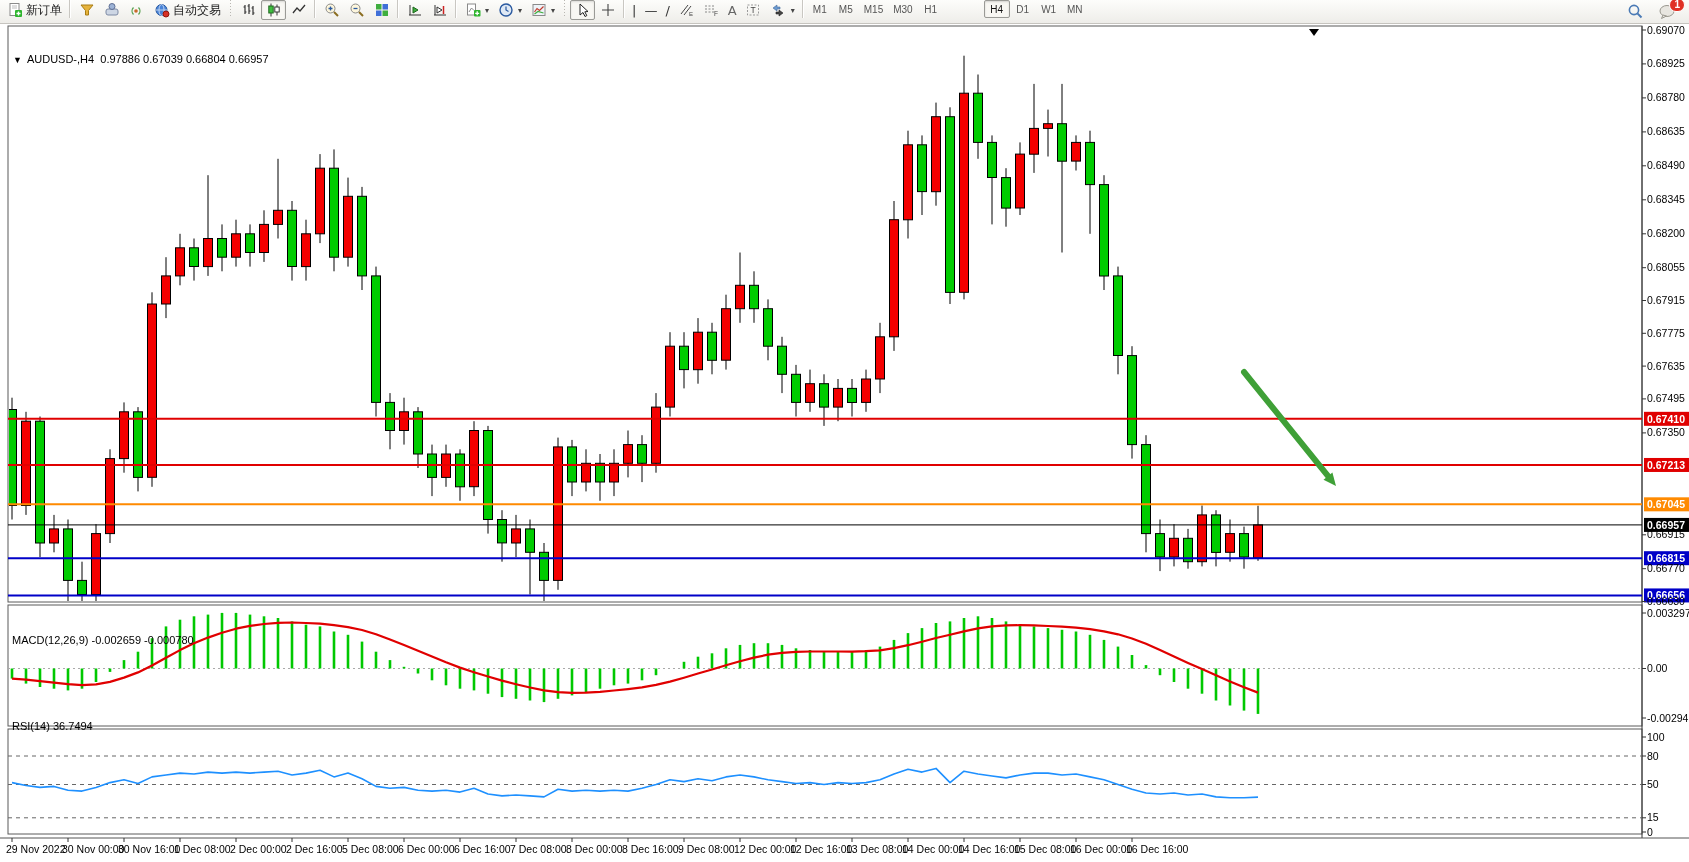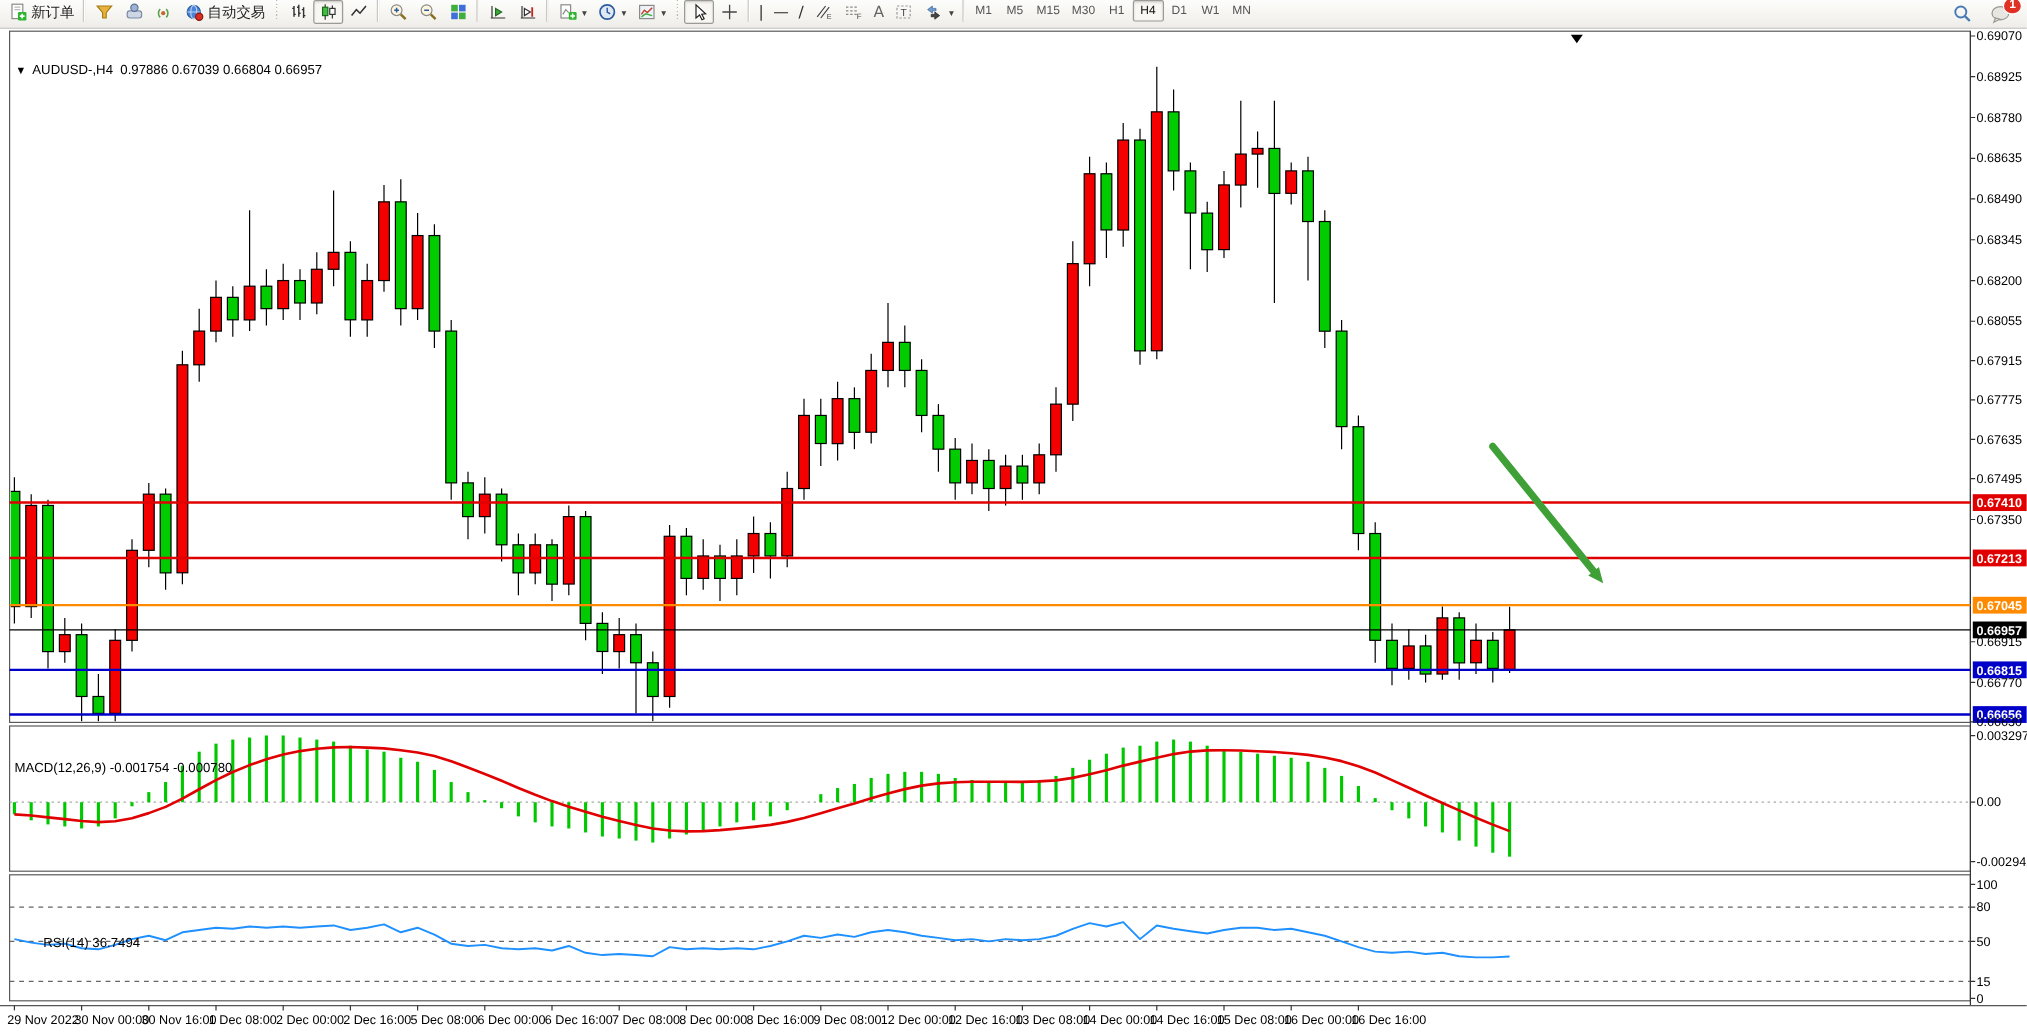--- a/index.html
+++ b/index.html
@@ -11,35 +11,35 @@
     display:flex;padding:0 2px;box-sizing:border-box;z-index:5;}
   .tb-btn{display:flex;align-items:center;gap:3px;height:20px;padding:0 3px;border:1px solid transparent;
     background:transparent;font-size:12px;color:#222;cursor:default;border-radius:2px;}
   .tb-btn.pressed{border:1px solid #9a9a96;background:#f8f7f3;box-shadow:inset 0 1px 2px rgba(0,0,0,.12);}
   .tb-sep{width:1px;height:18px;background:#c9c7c2;border-right:1px solid #fff;margin:0 3px;}
   .tb-handle{width:5px;height:16px;margin:0 3px;
     background-image:repeating-linear-gradient(#b9b7b2 0 1px,transparent 1px 3px);background-size:1px 100%;background-repeat:repeat-y;background-position:2px 0;}
   .caret{font-size:8px;color:#444;margin-left:1px;}
   .tf-btn{height:18px;min-width:26px;padding:0 4px;font-size:10px;color:#555;border:1px solid transparent;
     background:transparent;text-align:center;line-height:18px;border-radius:2px;}
-  .tf-btn.active{border:1px solid #9a9a96;background:#f8f7f3;box-shadow:inset 0 1px 2px rgba(0,0,0,.15);color:#111;}
+  .tf-btn.active{border:1px solid #9a9a96;background:#f8f7f3;box-shadow:inset 0 1px 2px rgba(0,0,0,.15);color:#111;margin-left:40px;}
   #tb-right{margin-left:auto;display:flex;align-items:center;gap:6px;padding-right:8px;}
   #notify-badge{position:absolute;top:-5px;right:-7px;background:#e03125;color:#fff;font-size:10px;font-weight:bold;
     border-radius:8px;padding:0 4px;line-height:12px;border:1px solid #fff;}
   .ic{display:inline-flex;width:17px;height:16px;align-items:center;justify-content:center;}
   .glyph{font-size:13px;color:#333;font-family:"DejaVu Sans",sans-serif;}
   
   #chart-window{position:absolute;top:24px;left:0;width:1689px;height:838px;background:#fff;}
   #left-strip{position:absolute;top:24px;left:0;width:7px;height:838px;background:#d9d6cf;border-right:1px solid #8a8882;}
   svg#cv{position:absolute;top:24px;left:0;}
   .hdr{position:absolute;font-size:11px;color:#000;z-index:4;white-space:pre;}
   #chart-title{top:29px;left:13px;}
   #chart-title .tri{font-size:9px;margin-right:5px;}
   #macd-header{top:610px;left:12px;}
-  #rsi-header{top:756px;left:12px;margin-left:24px;}
+  #rsi-header{top:696px;left:12px;}
   text{font-family:"Liberation Sans","DejaVu Sans",sans-serif;}
 </style>
 </head>
 <body>
 
 <div id="toolbar">
   <button class="tb-btn">
     <span class="ic">
       <svg width="16" height="16">
           <rect x="3" y="1.5" width="9" height="12" f="" fill="#fff" stroke="#8a8a8a"></rect>
@@ -289,21 +289,21 @@
           </svg>
       </span>
       <span id="notify-badge">1</span>
     </button>
   </div>
 </div>
 
 <div id="left-strip"></div>
 <div id="chart-window">
   <div class="hdr" id="chart-title"><span class="tri">▼</span><span>AUDUSD-,H4</span>&nbsp;&nbsp;<span>0.97886 0.67039 0.66804 0.66957</span></div>
-  <div class="hdr" id="macd-header"><span>MACD(12,26,9)</span> <span>-0.001754</span> <span>-0.000780</span></div>
+  <div class="hdr" id="macd-header"><span>MACD(12,26,9)</span> <span>-0.002659</span> <span>-0.000780</span></div>
   <div class="hdr" id="rsi-header"><span>RSI(14)</span> <span>36.7494</span></div>
 </div>
 <svg id="cv" width="1689" height="838" viewBox="0 24 1689 838">
     <rect x="8" y="26" width="1634" height="576" fill="#fff" stroke="#5a5a5a" stroke-width="1"></rect>
     <rect x="8" y="605" width="1634" height="121" fill="#fff" stroke="#5a5a5a" stroke-width="1"></rect>
     <rect x="8" y="729" width="1634" height="105" fill="#fff" stroke="#5a5a5a" stroke-width="1"></rect>
     <line x1="1642" y1="26" x2="1642" y2="838" stroke="#333"></line>
     <line x1="0" y1="838" x2="1689" y2="838" stroke="#555"></line>
     <defs>
       <clipPath id="mainclip">

